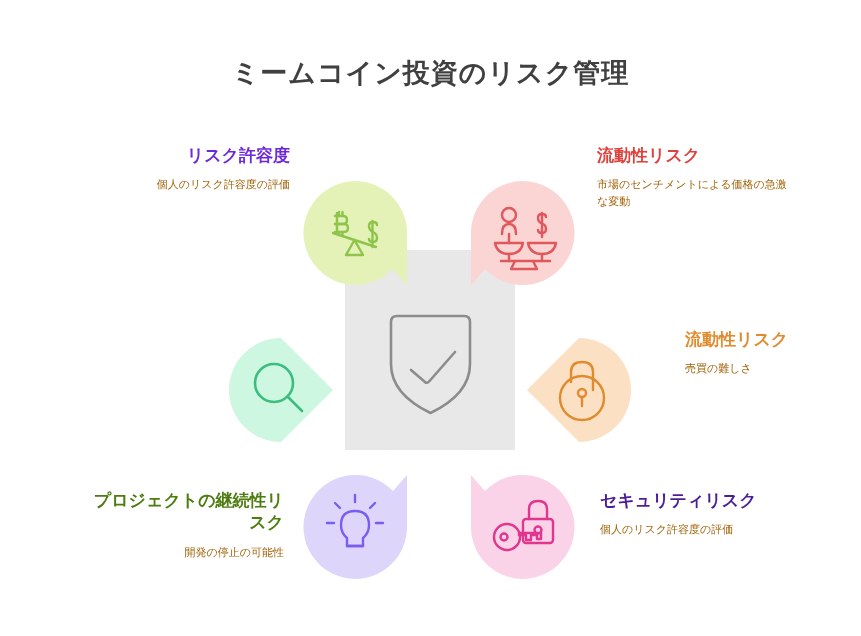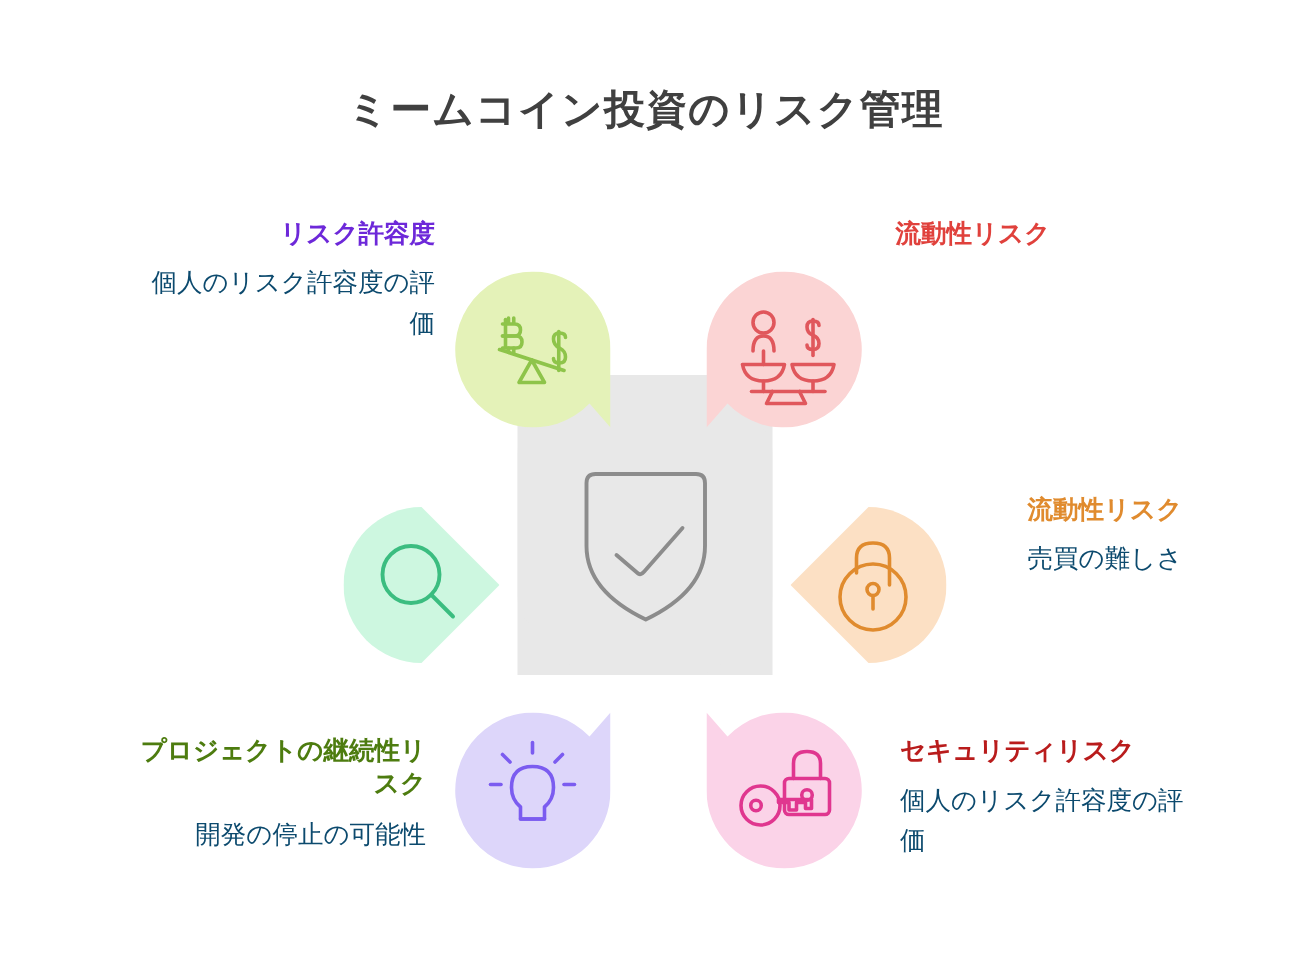--- a/index.html
+++ b/index.html
@@ -41,21 +41,21 @@
   .p-mr{left:527px;top:323px;}
   .p-bl{left:303px;top:460px;}
   .p-br{left:471px;top:460px;}
 
   
   .tblock{position:absolute;width:200px;}
   .tblock .ttl{
     font-size:17px;font-weight:bold;line-height:1.32;margin:0 0 9px 0;
   }
   .tblock .desc{
-    font-size:17px;line-height:1.55;color:#0c4a6e;margin:0;
+    font-size:11px;line-height:1.55;color:#a16207;margin:0;
   }
   .align-r{text-align:right;}
   .align-l{text-align:left;}
 
   .t-tl{left:90px;top:130px;}
   .t-tr{left:597px;top:130px;}
   .t-ml{left:10px;top:314px;}
   .t-mr{left:685px;top:314px;}
   .t-bl{left:84px;top:475px;}
   .t-br{left:600px;top:475px;}
@@ -175,31 +175,32 @@
     </svg>
   </div>
 
   <div class="tblock t-tl align-r">
     <p class="ttl" style="color:#6d28d9">リスク許容度</p>
     <p class="desc">個人のリスク許容度の評価</p>
   </div>
 
   <div class="tblock t-tr align-l">
     <p class="ttl" style="color:#e0413c">流動性リスク</p>
+    <p class="desc">市場のセンチメントによる価格の急激な変動</p>
   </div>
 
 
   <div class="tblock t-mr align-l">
     <p class="ttl" style="color:#e08b2e">流動性リスク</p>
     <p class="desc">売買の難しさ</p>
   </div>
 
   <div class="tblock t-bl align-r">
     <p class="ttl" style="color:#4d7c0f">プロジェクトの継続性リスク</p>
     <p class="desc">開発の停止の可能性</p>
   </div>
 
   <div class="tblock t-br align-l">
-    <p class="ttl" style="color:#b91c1c">セキュリティリスク</p>
+    <p class="ttl" style="color:#4c1d95">セキュリティリスク</p>
     <p class="desc">個人のリスク許容度の評価</p>
   </div>
 
 </div>
 
 </body></html>

